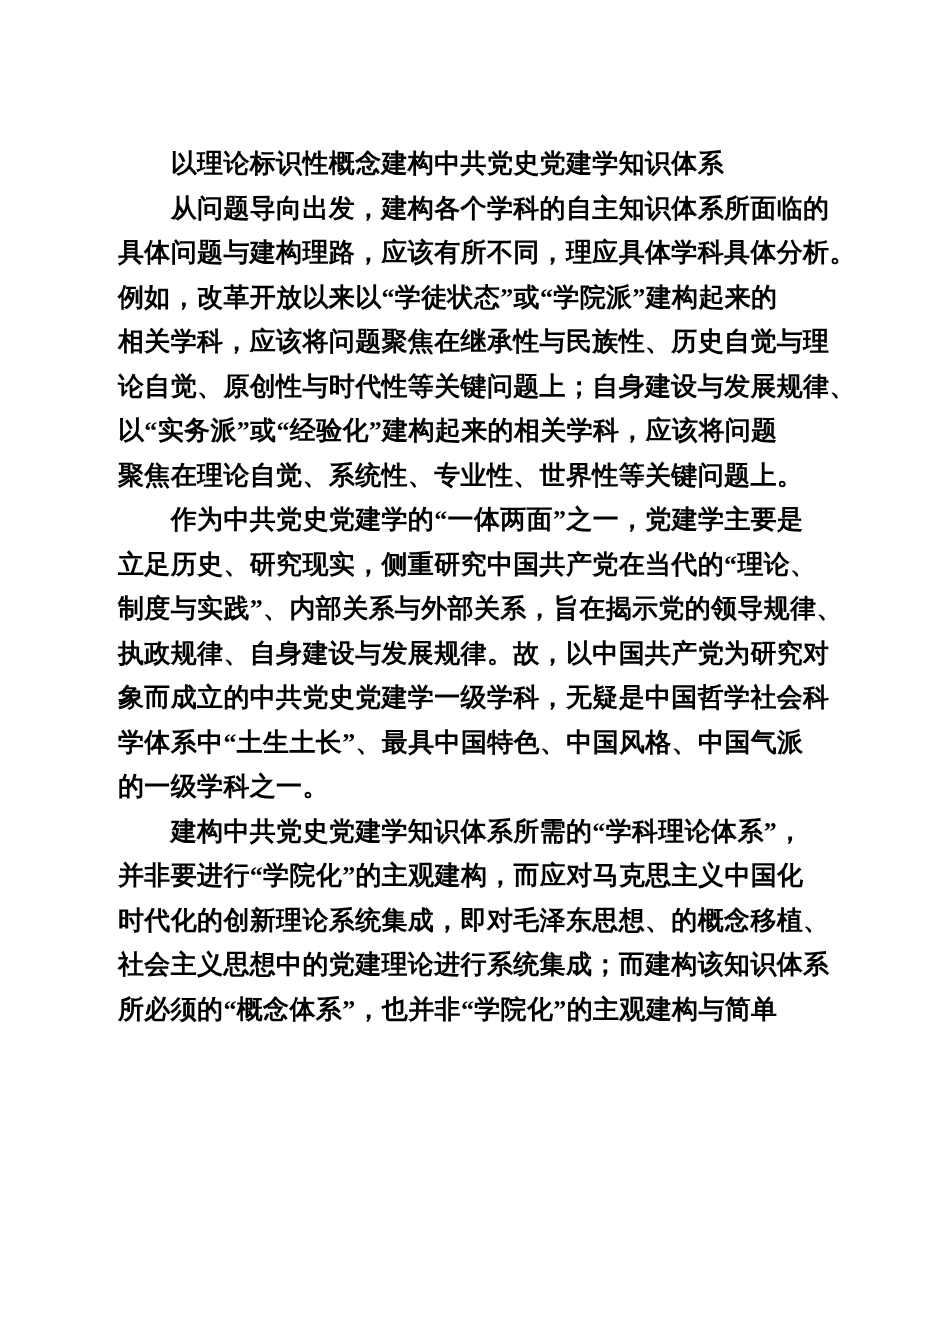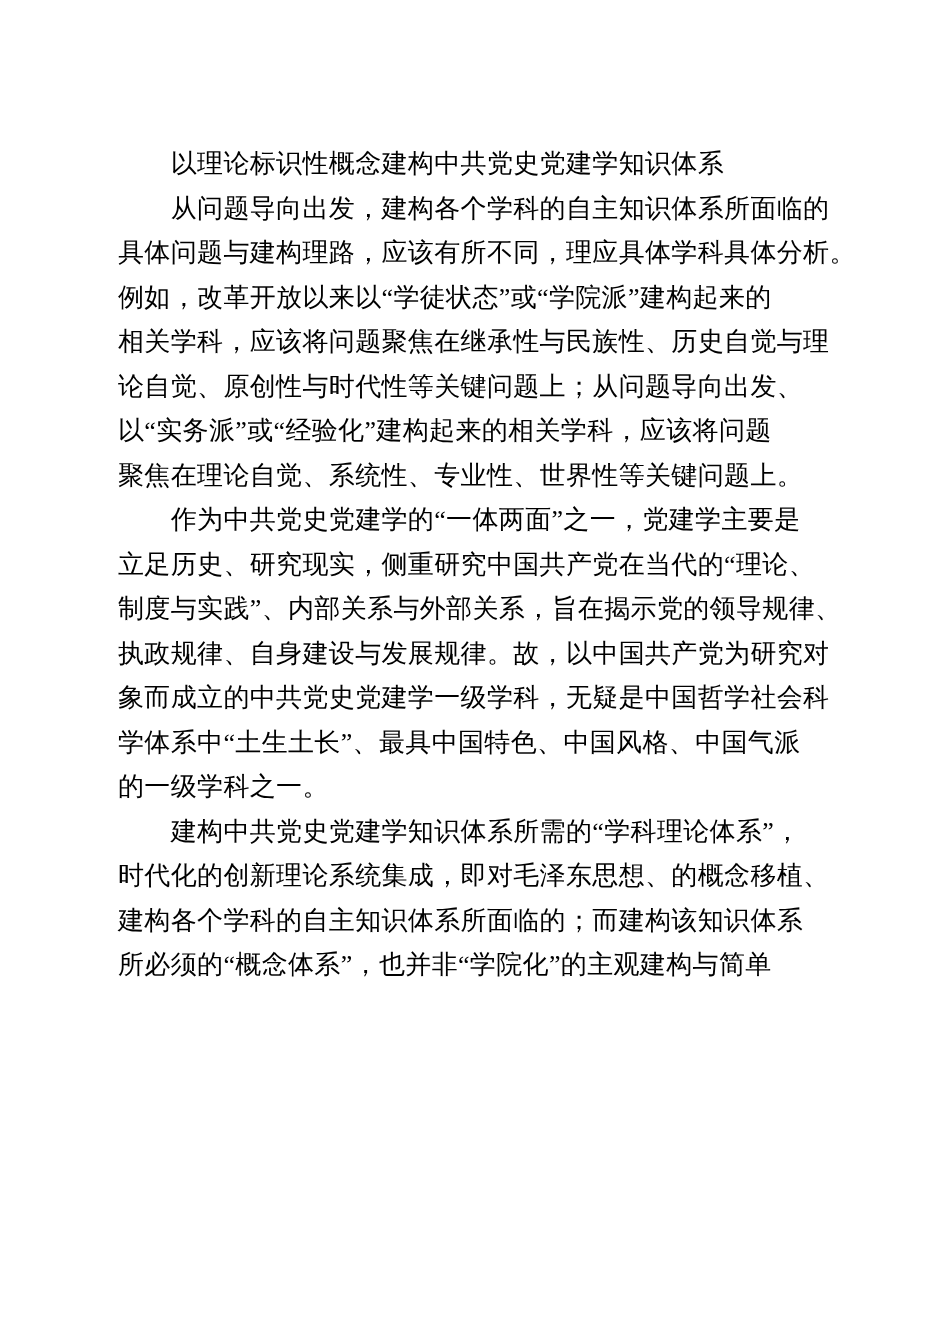--- a/index.html
+++ b/index.html
@@ -20,45 +20,46 @@
     position: absolute;
     left: 118px;
     top: 142px;
     width: 780px;
   }
   .line {
     font-size: 26px;
     line-height: 44.5px;
     letter-spacing: 0.35px;
     white-space: nowrap;
-    font-weight: 400;
+    font-weight: 700;
     color: #000000;
   }
   .line.indent {
     padding-left: 52.7px; 
   }
 </style>
 </head>
 <body>
 
 <div class="page">
   <div class="text-block">
       <div class="line indent">以理论标识性概念建构中共党史党建学知识体系</div>
       <div class="line indent">从问题导向出发，建构各个学科的自主知识体系所面临的</div>
       <div class="line">具体问题与建构理路，应该有所不同，理应具体学科具体分析。</div>
       <div class="line">例如，改革开放以来以“学徒状态”或“学院派”建构起来的</div>
       <div class="line">相关学科，应该将问题聚焦在继承性与民族性、历史自觉与理</div>
-      <div class="line">论自觉、原创性与时代性等关键问题上；从问题导向出发、</div>
+      <div class="line">论自觉、原创性与时代性等关键问题上；自身建设与发展规律、</div>
       <div class="line">以“实务派”或“经验化”建构起来的相关学科，应该将问题</div>
       <div class="line">聚焦在理论自觉、系统性、专业性、世界性等关键问题上。</div>
       <div class="line indent">作为中共党史党建学的“一体两面”之一，党建学主要是</div>
       <div class="line">立足历史、研究现实，侧重研究中国共产党在当代的“理论、</div>
       <div class="line">制度与实践”、内部关系与外部关系，旨在揭示党的领导规律、</div>
       <div class="line">执政规律、自身建设与发展规律。故，以中国共产党为研究对</div>
       <div class="line">象而成立的中共党史党建学一级学科，无疑是中国哲学社会科</div>
       <div class="line">学体系中“土生土长”、最具中国特色、中国风格、中国气派</div>
       <div class="line">的一级学科之一。</div>
       <div class="line indent">建构中共党史党建学知识体系所需的“学科理论体系”，</div>
+      <div class="line">并非要进行“学院化”的主观建构，而应对马克思主义中国化</div>
       <div class="line">时代化的创新理论系统集成，即对毛泽东思想、的概念移植、</div>
-      <div class="line">建构各个学科的自主知识体系所面临的；而建构该知识体系</div>
+      <div class="line">社会主义思想中的党建理论进行系统集成；而建构该知识体系</div>
       <div class="line">所必须的“概念体系”，也并非“学院化”的主观建构与简单</div>
     </div>
 </div>
 
 </body></html>

